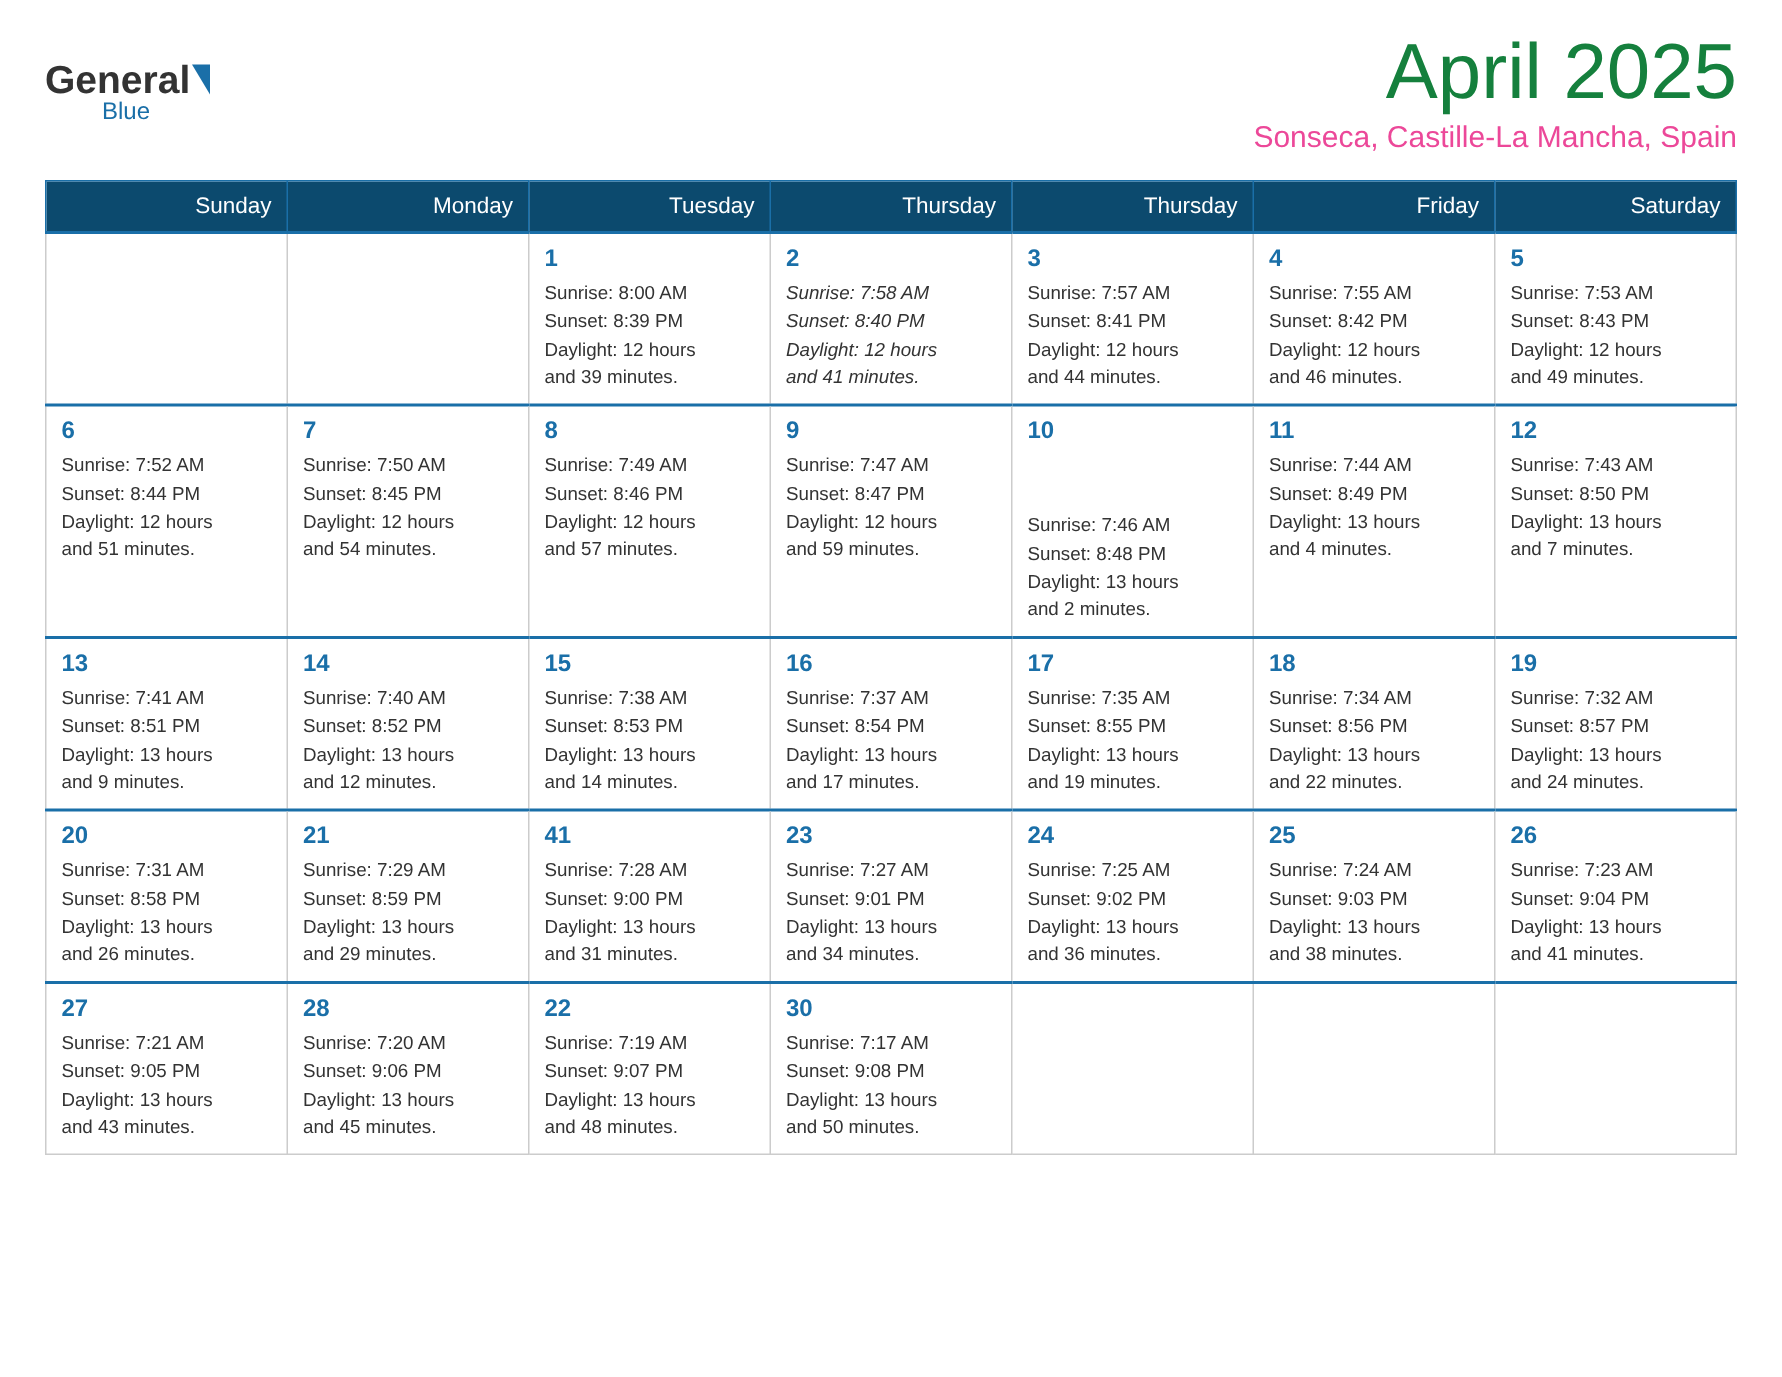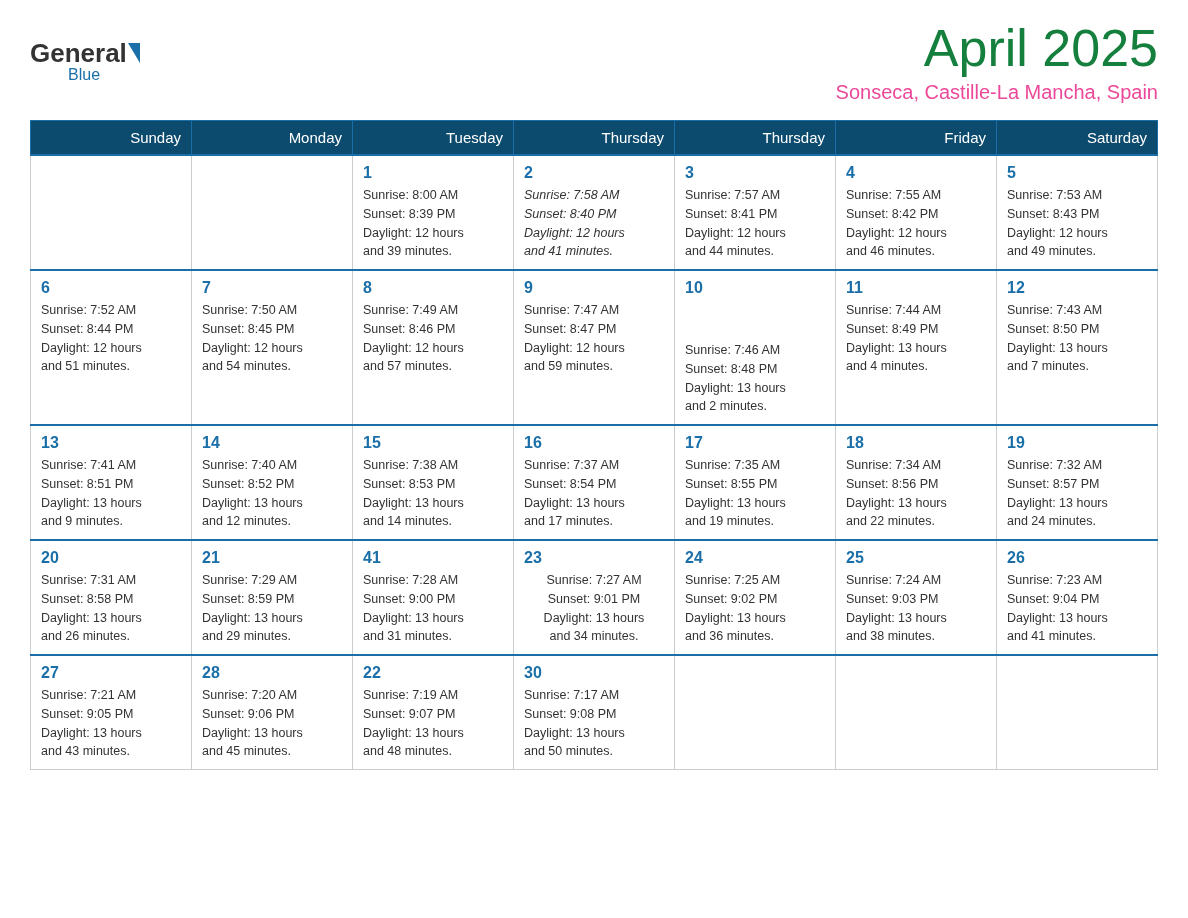--- a/index.html
+++ b/index.html
@@ -313,21 +313,21 @@
         </td>
         <td>
           <div class="day-number">41</div>
           <div class="day-info" style="white-space: pre-line;">Sunrise: 7:28 AM
 Sunset: 9:00 PM
 Daylight: 13 hours
 and 31 minutes.</div>
         </td>
         <td>
           <div class="day-number">23</div>
-          <div class="day-info" style="white-space: pre-line; text-align: center;">Sunrise: 7:27 AM
+          <div class="day-info" style="white-space: pre-line;">Sunrise: 7:27 AM
 Sunset: 9:01 PM
 Daylight: 13 hours
 and 34 minutes.</div>
         </td>
         <td>
           <div class="day-number">24</div>
           <div class="day-info" style="white-space: pre-line;">Sunrise: 7:25 AM
 Sunset: 9:02 PM
 Daylight: 13 hours
 and 36 minutes.</div>

